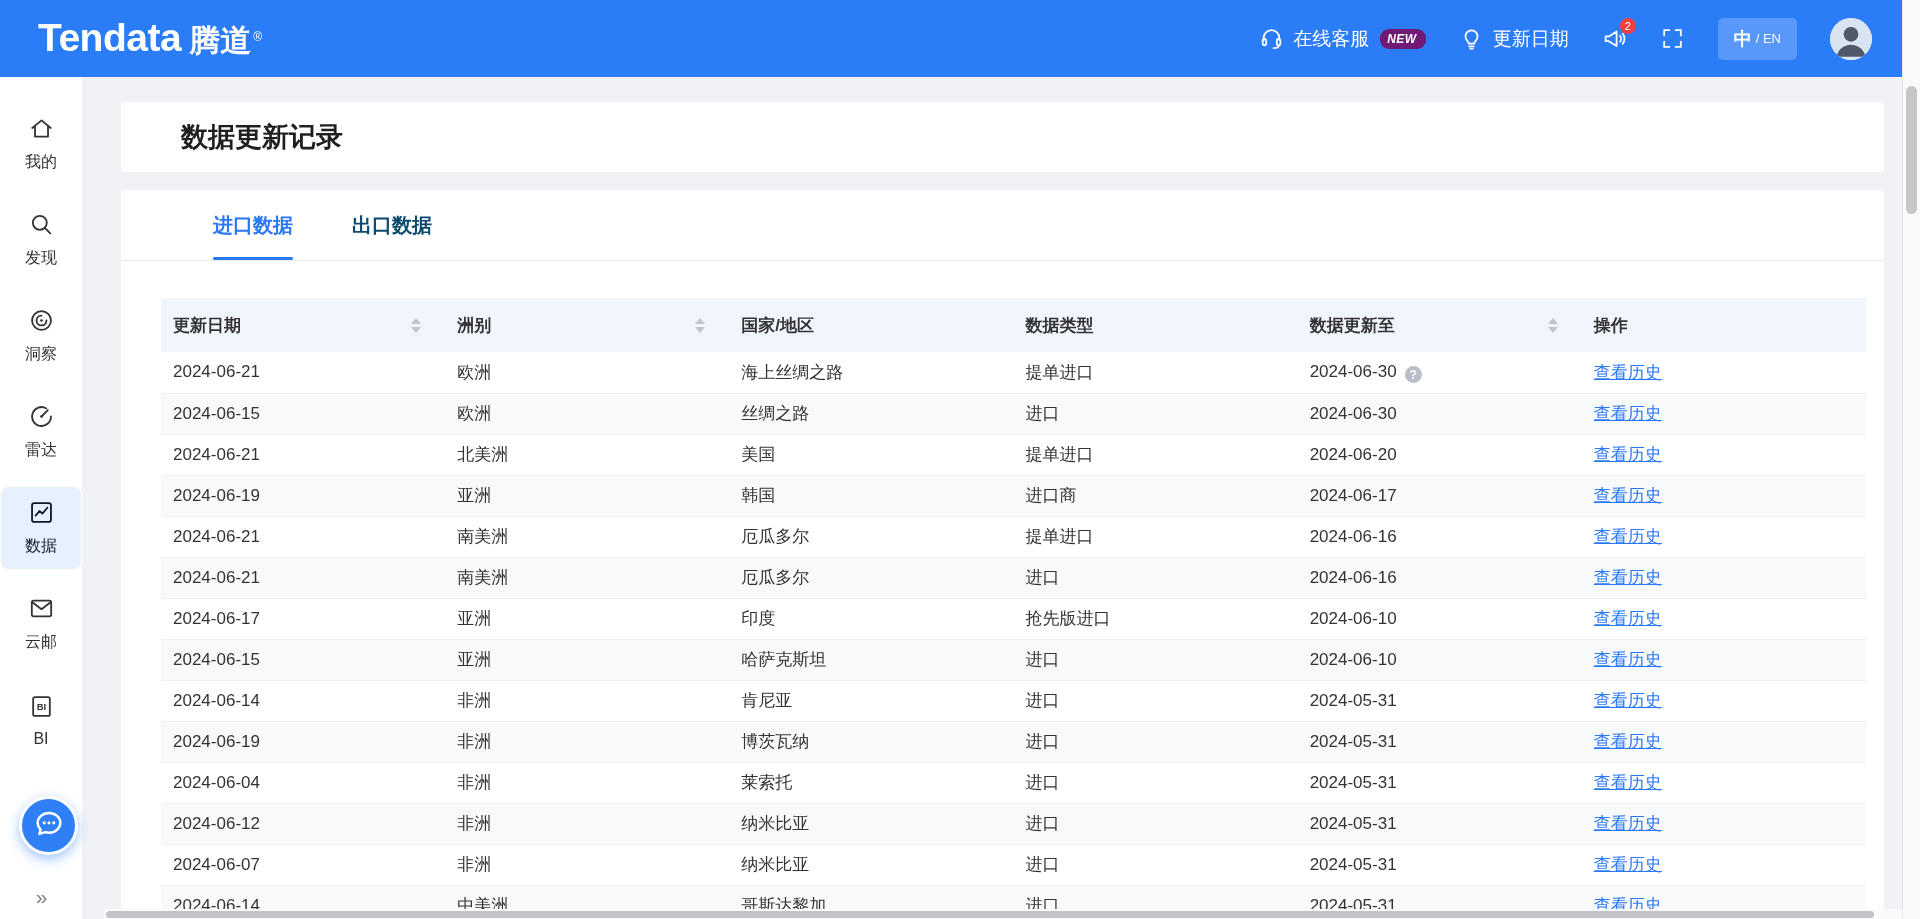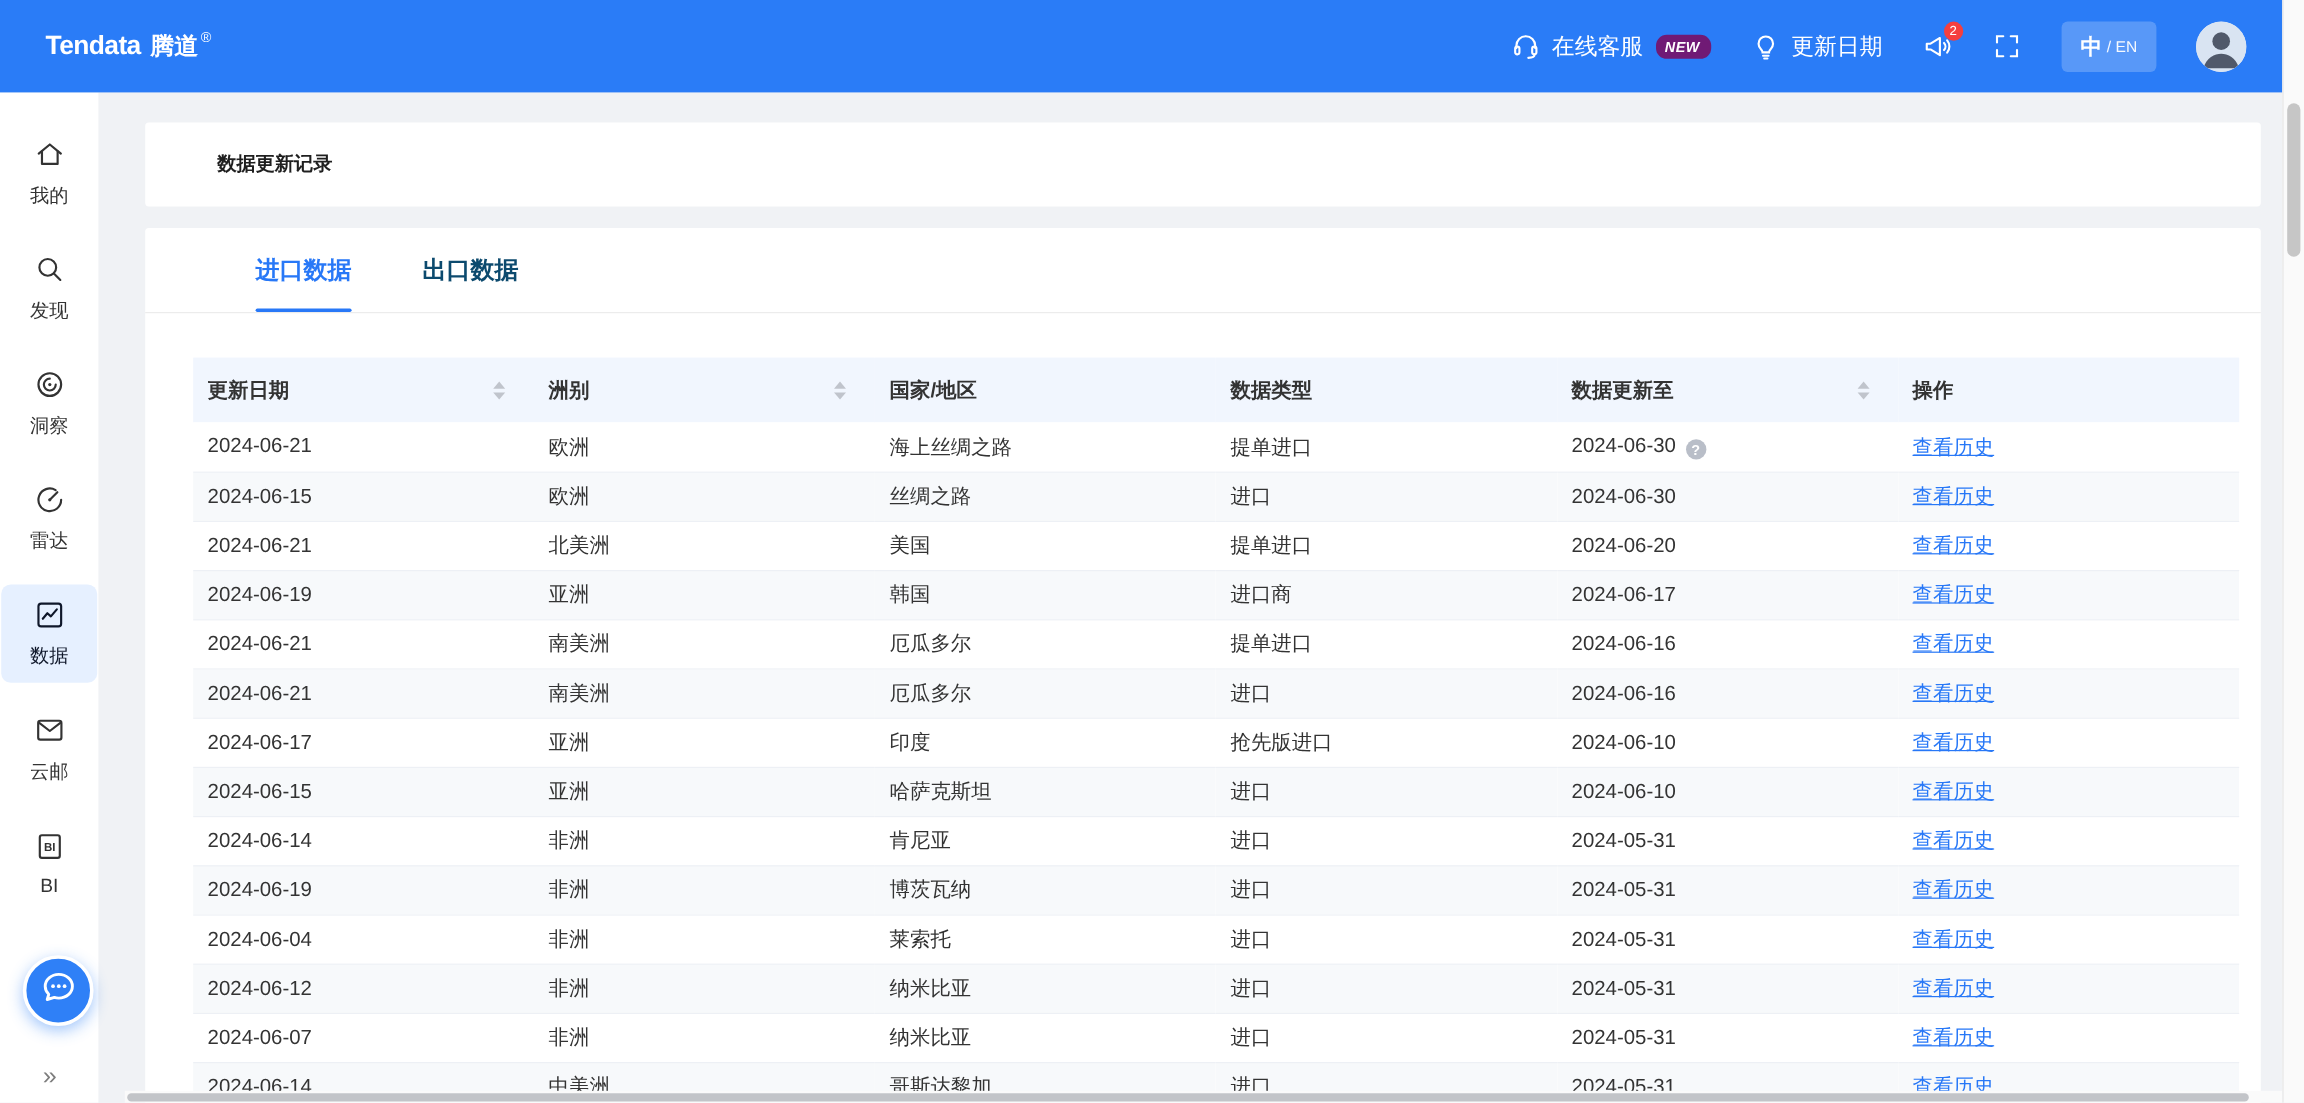--- a/index.html
+++ b/index.html
@@ -9,22 +9,22 @@
     background:#f0f2f5; position:relative;
   }
 
   
   .topbar {
     position:absolute; top:0; left:0; right:18px; height:77px;
     background:#2A7CF7; display:flex; align-items:center;
     padding:0 30px 0 38px; color:#fff; z-index:20;
   }
   .logo { display:flex; align-items:baseline; cursor:pointer; }
-  .logo-en { font-size:22px; font-weight:bold; letter-spacing:-0.5px; }
-  .logo-cn { font-size:20px; font-weight:bold; margin-left:8px;font-family:Liberation Mono, monospace; }
+  .logo-en { font-size:39px; font-weight:bold; letter-spacing:-0.5px; }
+  .logo-cn { font-size:31px; font-weight:bold; margin-left:8px;font-family:Liberation Mono, monospace; }
   .logo-reg { font-size:12px; vertical-align:super; margin-left:2px; position:relative; top:-10px; }
   .topbar-right { margin-left:auto; display:flex; align-items:center; gap:33px; }
   .top-item { display:flex; align-items:center; gap:9px; font-size:19px; cursor:pointer; white-space:nowrap; }
   .top-item svg, .icon-btn svg { width:25px; height:25px; display:block; }
   .new-badge {
     background:#701a75; color:#fff; font-size:12px; font-weight:bold; font-style:italic;
     border-radius:9px; padding:3px 9px 3px 7px; margin-left:2px; letter-spacing:.5px;
   }
   .icon-btn { position:relative; cursor:pointer; display:flex; align-items:center; }
   .notice-badge {
@@ -68,21 +68,21 @@
 
   
   .main {
     position:absolute; left:104px; top:77px; right:18px; bottom:0;
     padding:25px 18px 0 17px; overflow:hidden;
   }
   .title-card {
     background:#fff; height:70px; border-radius:3px;
     display:flex; align-items:center; padding-left:60px;
   }
-  .page-title { font-size:16px; font-weight:bold; color:#1f1f1f; }
+  .page-title { font-size:27px; font-weight:bold; color:#1f1f1f; }
   .tab-card { background:#fff; margin-top:18px; border-radius:3px; height:1200px; }
   .tabs {
     height:71px; display:flex; align-items:center; padding:0 92px; gap:59px;
     border-bottom:1px solid #ececec;
   }
   .tab {
     font-size:20px; font-weight:bold; color:#0c4a6e; position:relative;
     height:100%; display:flex; align-items:center; cursor:pointer;
   }
   .tab.active { color:#2878F7; }

